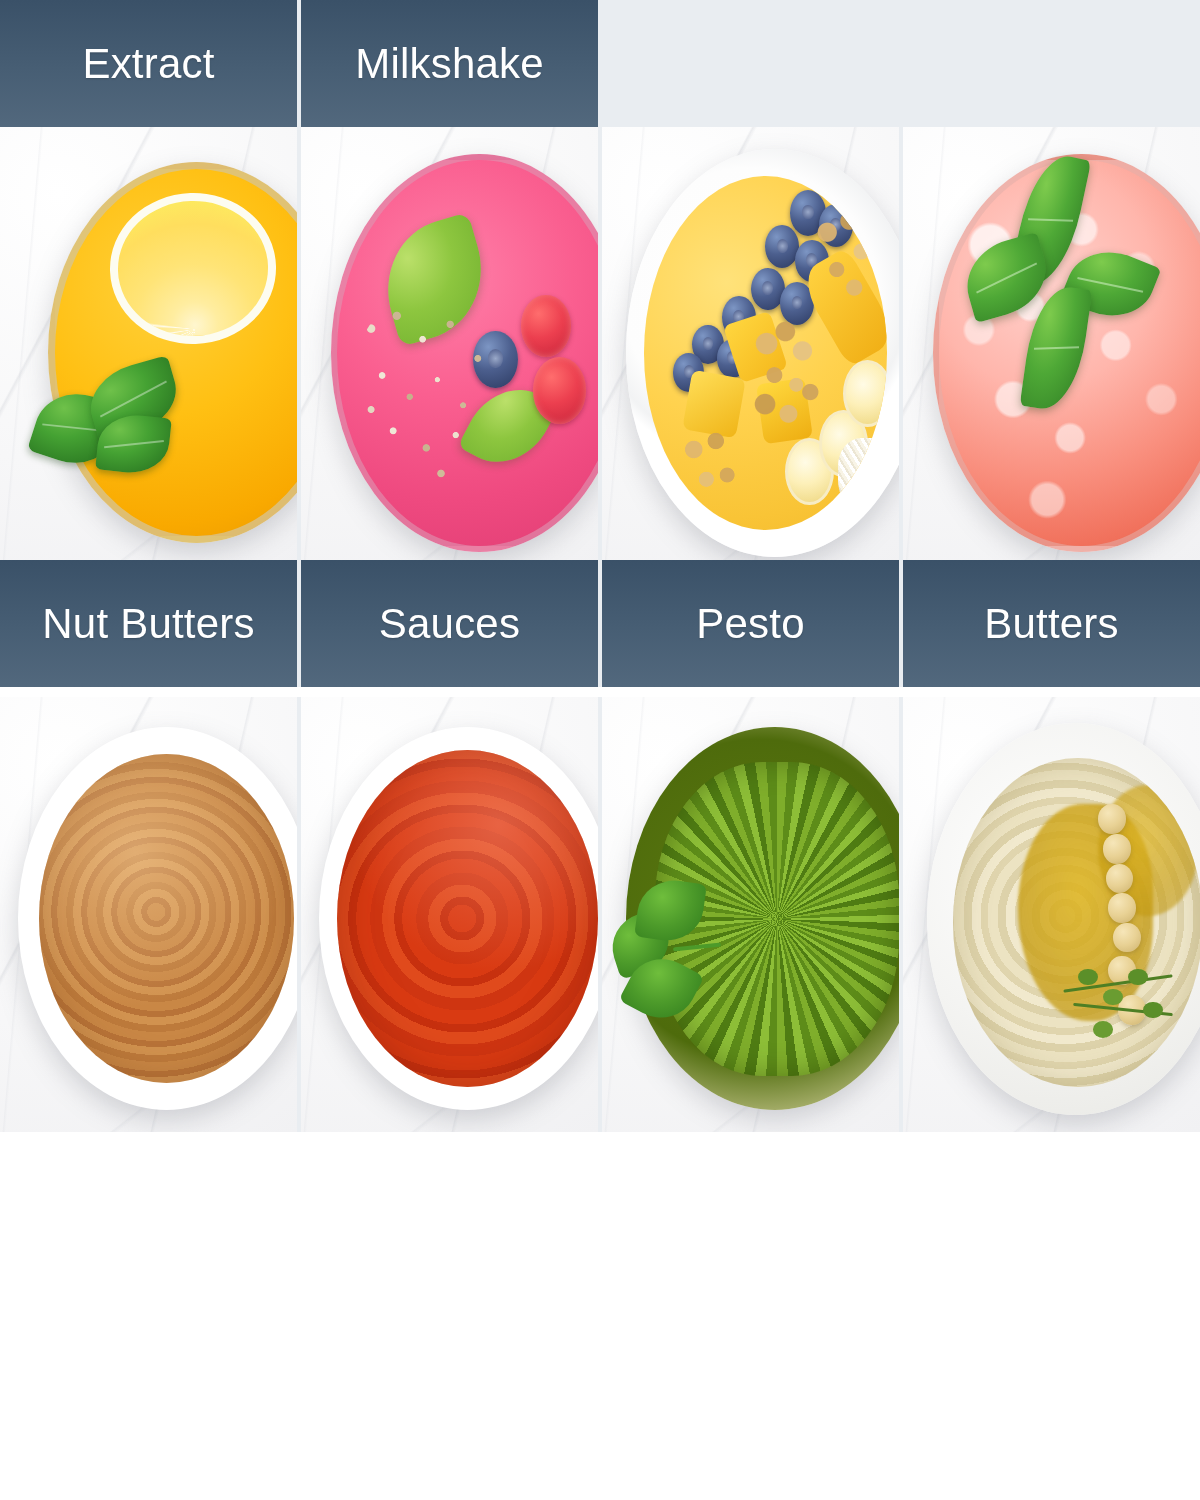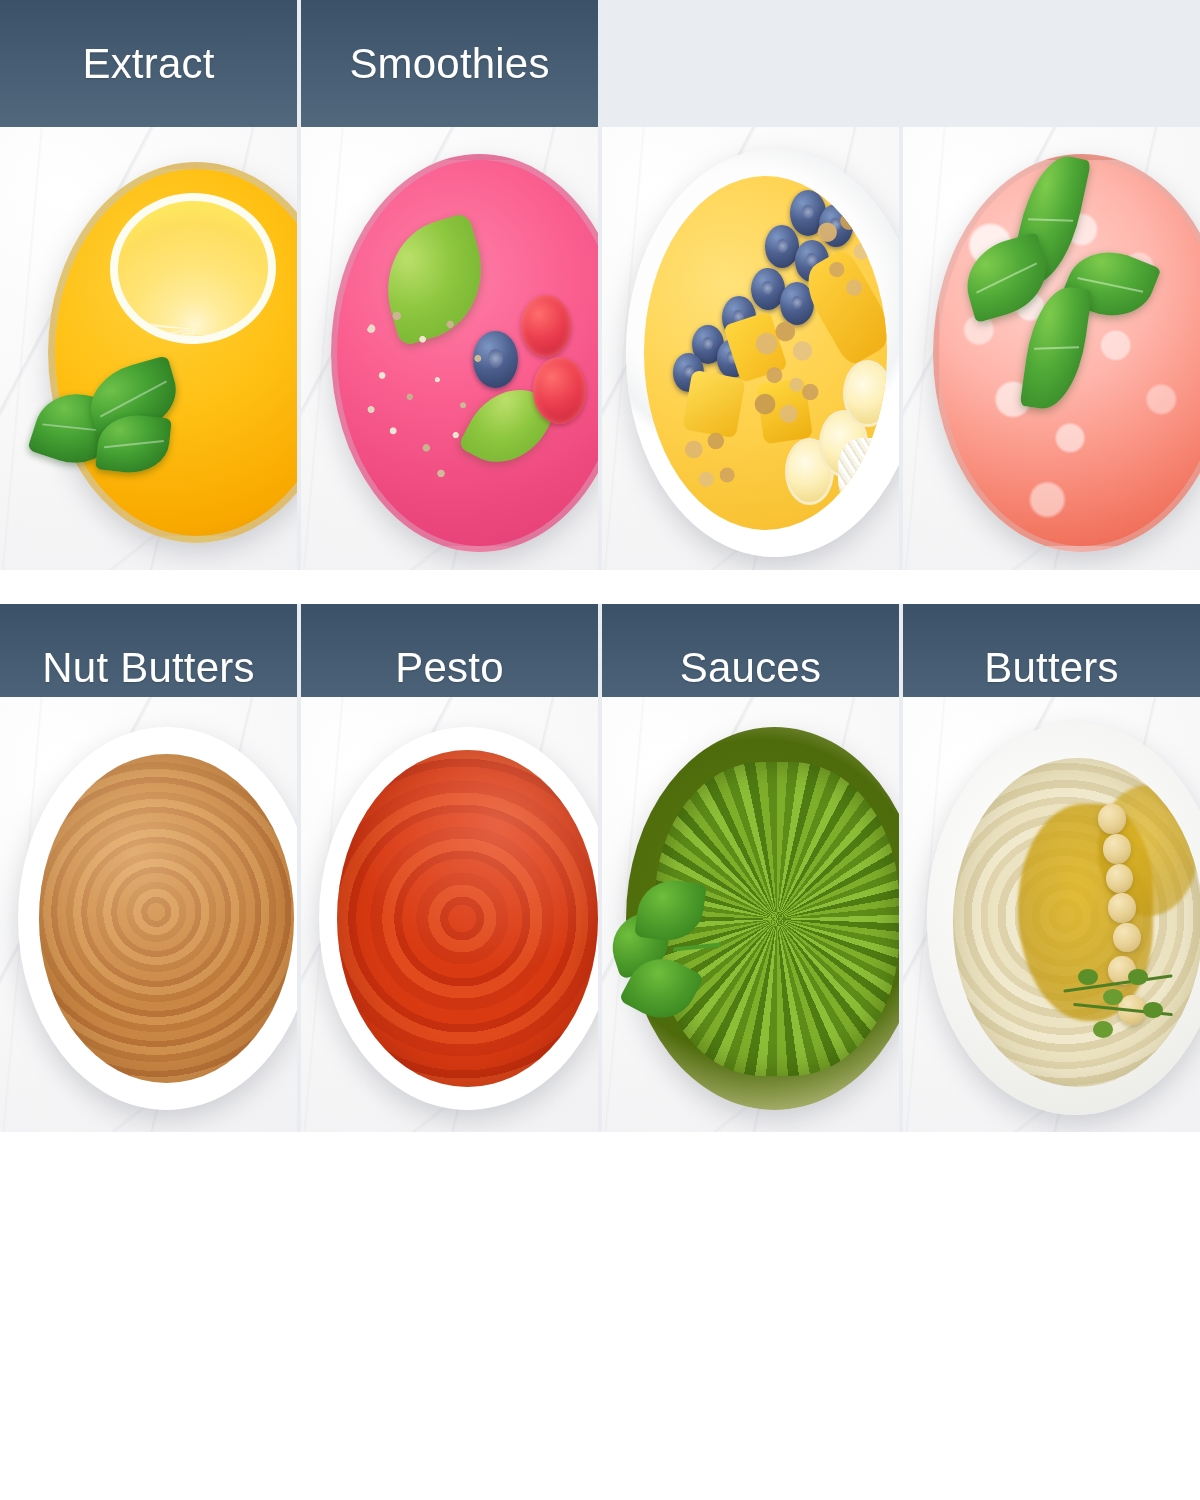--- a/index.html
+++ b/index.html
@@ -12,21 +12,21 @@
   .page { position:relative; width:1200px; height:1500px; background:#fff; }
 
   
   .band {
     position:absolute; left:0; width:1200px;
     display:grid; grid-template-columns:repeat(4,1fr);
     background:#e9edf1;
     column-gap:4px;
   }
   .band-1 { top:0; height:127px; }
-  .band-2 { top:604px; height:127px; }
+  .band-2 { top:560px; height:127px; }
   .band-cell {
     background:linear-gradient(to bottom,#3a5168 0%,#465d73 50%,#52687d 100%);
     display:flex; align-items:center; justify-content:center;
   }
   .band-label {
     color:#ffffff;
     font-size:42px;
     font-weight:400;
     letter-spacing:0.2px;
     text-shadow:0 1px 2px rgba(0,0,0,.18);
@@ -312,21 +312,21 @@
 </head>
 <body>
 
 <div class="page">
 
   <div class="band band-1">
     <div class="band-cell">
       <span class="band-label">Extract</span>
     </div>
     <div class="band-cell">
-      <span class="band-label">Smoothies</span>
+      <span class="band-label">Milkshake</span>
     </div>
   </div>
 
   <div class="photo-row row-1">
 
     <div class="cell c1">
       <div class="dish"></div>
       <div class="lemon"></div>
       <div class="leaf l-a"></div>
       <div class="leaf l-b"></div>
@@ -414,24 +414,24 @@
       <div class="mintleaf" style="left:56%;top:28%;width:28%;height:15%;transform:rotate(22deg);"></div>
       <div class="mintleaf" style="left:42%;top:36%;width:19%;height:28%;transform:rotate(8deg);"></div>
     </div>
   </div>
 
   <div class="band band-2">
     <div class="band-cell">
       <span class="band-label">Nut Butters</span>
     </div>
     <div class="band-cell">
+      <span class="band-label">Sauces</span>
+    </div>
+    <div class="band-cell">
       <span class="band-label">Pesto</span>
-    </div>
-    <div class="band-cell">
-      <span class="band-label">Sauces</span>
     </div>
     <div class="band-cell">
       <span class="band-label">Butters</span>
     </div>
   </div>
 
   <div class="photo-row row-2">
 
     <div class="cell c5">
       <div class="dish">

